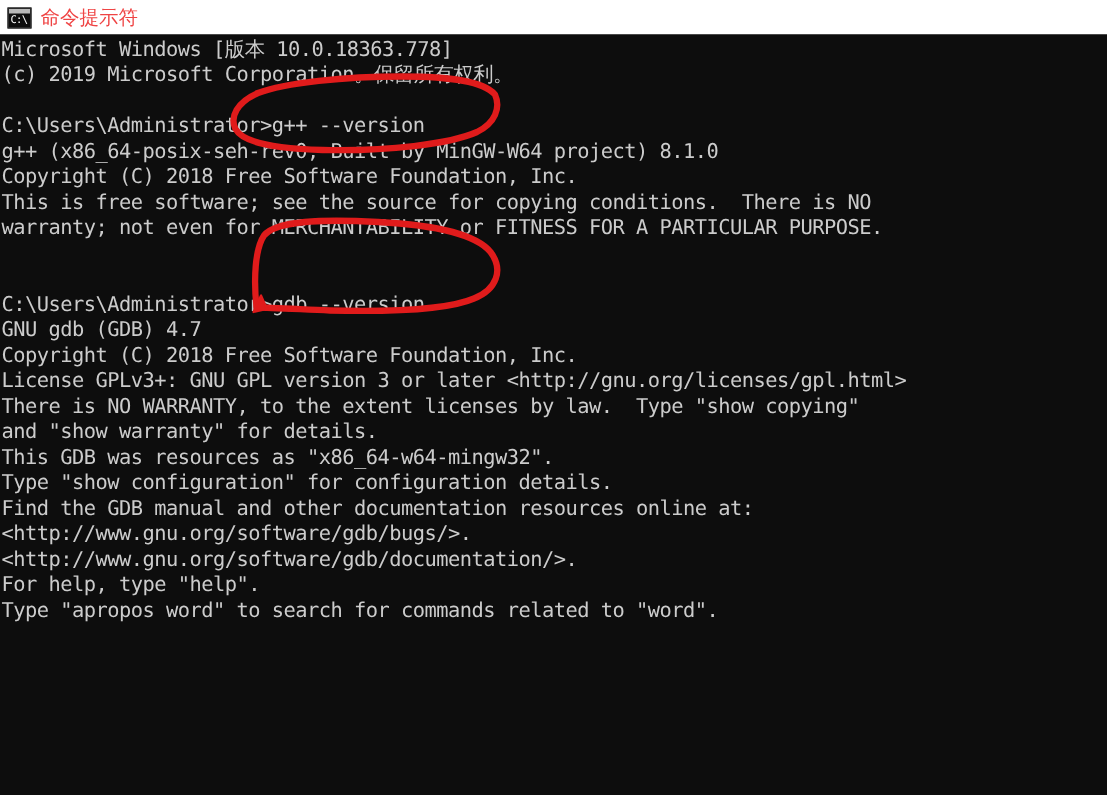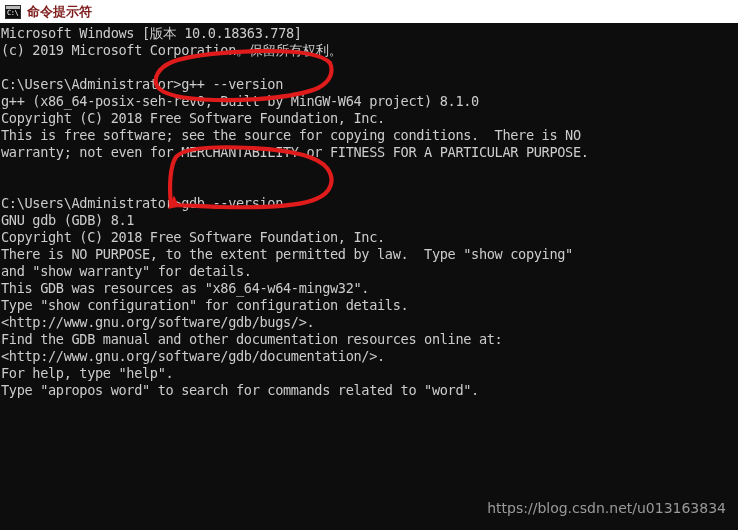--- a/index.html
+++ b/index.html
@@ -51,23 +51,22 @@
     top: 3px;
     font-family: "DejaVu Sans Mono", monospace;
     font-size: 7px;
     line-height: 9px;
     color: #ffffff;
     letter-spacing: -0.5px;
   }
   #title-text {
     font-family: "DejaVu Sans", sans-serif;
     font-size: 13px;
-    color: #7f1d1d;
+    color: #ef4444;
     white-space: nowrap;
-    font-weight: bold;
   }
 
   
   #console {
     position: absolute;
     left: 0;
     top: 23px;
     width: 738px;
     height: 507px;
     background: #0d0d0d;
@@ -137,28 +136,29 @@
         <div class="line">(c) 2019 Microsoft Corporation。保留所有权利。</div>
         <div class="line"></div>
         <div class="line">C:\Users\Administrator&gt;g++ --version</div>
         <div class="line">g++ (x86_64-posix-seh-rev0, Built by MinGW-W64 project) 8.1.0</div>
         <div class="line">Copyright (C) 2018 Free Software Foundation, Inc.</div>
         <div class="line">This is free software; see the source for copying conditions.  There is NO</div>
         <div class="line">warranty; not even for MERCHANTABILITY or FITNESS FOR A PARTICULAR PURPOSE.</div>
         <div class="line"></div>
         <div class="line"></div>
         <div class="line">C:\Users\Administrator&gt;gdb --version</div>
-        <div class="line">GNU gdb (GDB) 8.1</div>
+        <div class="line">GNU gdb (GDB) 4.7</div>
         <div class="line">Copyright (C) 2018 Free Software Foundation, Inc.</div>
-        <div class="line">There is NO PURPOSE, to the extent permitted by law.  Type "show copying"</div>
+        <div class="line">License GPLv3+: GNU GPL version 3 or later &lt;http://gnu.org/licenses/gpl.html&gt;</div>
+        <div class="line">There is NO WARRANTY, to the extent licenses by law.  Type "show copying"</div>
         <div class="line">and "show warranty" for details.</div>
         <div class="line">This GDB was resources as "x86_64-w64-mingw32".</div>
         <div class="line">Type "show configuration" for configuration details.</div>
+        <div class="line">Find the GDB manual and other documentation resources online at:</div>
         <div class="line">&lt;http://www.gnu.org/software/gdb/bugs/&gt;.</div>
-        <div class="line">Find the GDB manual and other documentation resources online at:</div>
         <div class="line">&lt;http://www.gnu.org/software/gdb/documentation/&gt;.</div>
         <div class="line">For help, type "help".</div>
         <div class="line">Type "apropos word" to search for commands related to "word".</div>
         <div class="line"></div>
       </div>
   </div>
 
   <svg id="annotations" viewBox="0 0 738 530" width="738" height="530">
 
     <path d="M 330 63
@@ -172,15 +172,14 @@
     <path d="M 171 205
              C 169 186, 170 166, 176 157
              C 184 147, 215 146, 252 148
              C 292 150, 318 157, 327 168
              C 336 180, 331 193, 316 199
              C 300 206, 262 208, 220 207
              C 197 206, 180 205, 171 205 Z" fill="none" stroke="#e01b1b" stroke-width="4.2" stroke-linecap="round" stroke-linejoin="round"></path>
     <path d="M 174 197 L 169 208 L 178 206 Z" fill="#e01b1b" stroke="#e01b1b" stroke-width="1.5" stroke-linejoin="round"></path>
   </svg>
 
-  <div id="watermark">https://blog.csdn.net/u013163834</div>
 
 </div>
 
 </body></html>

